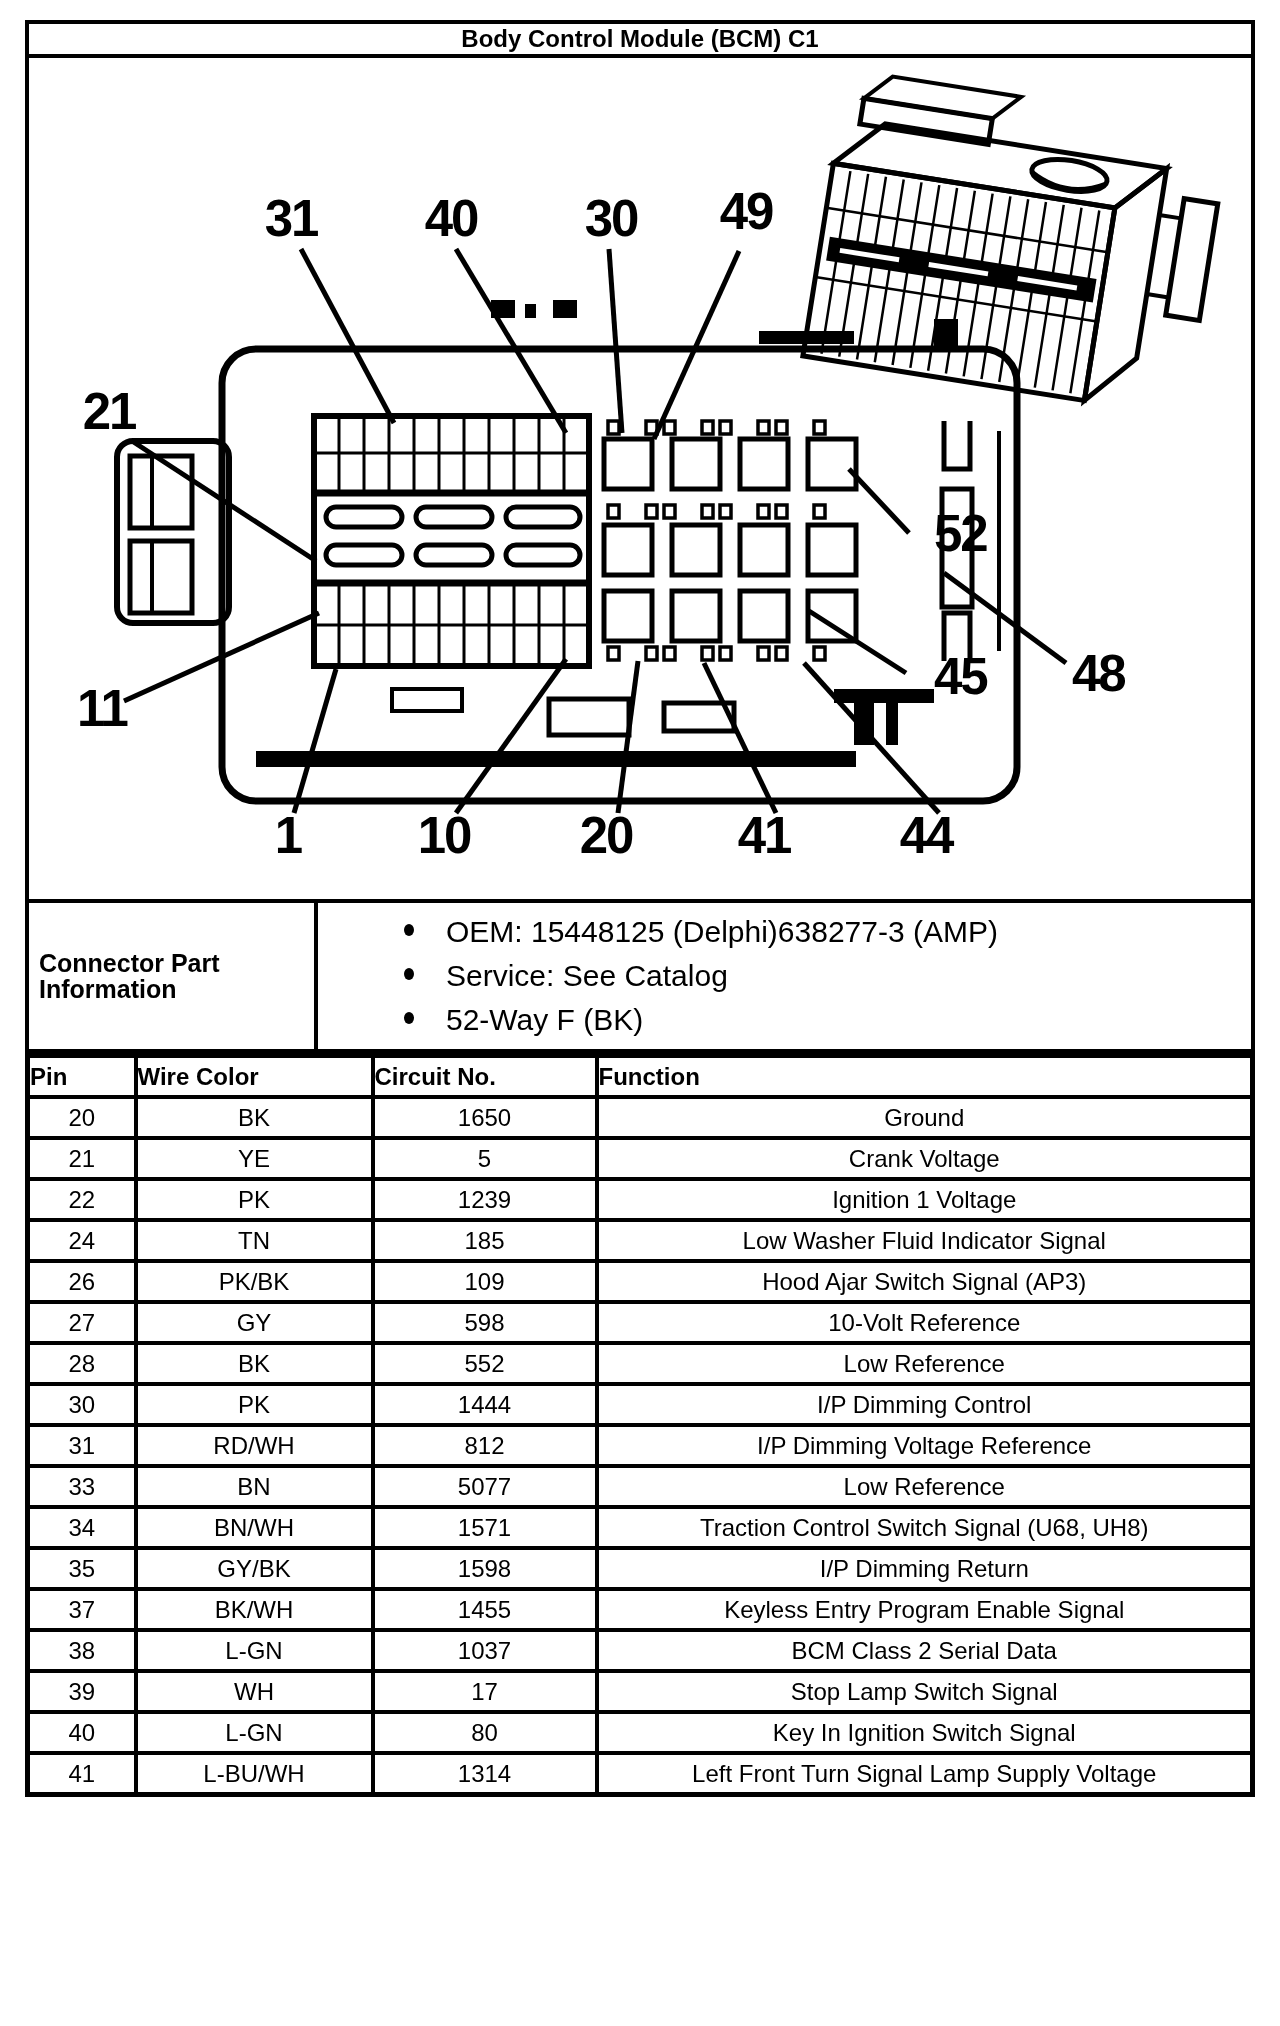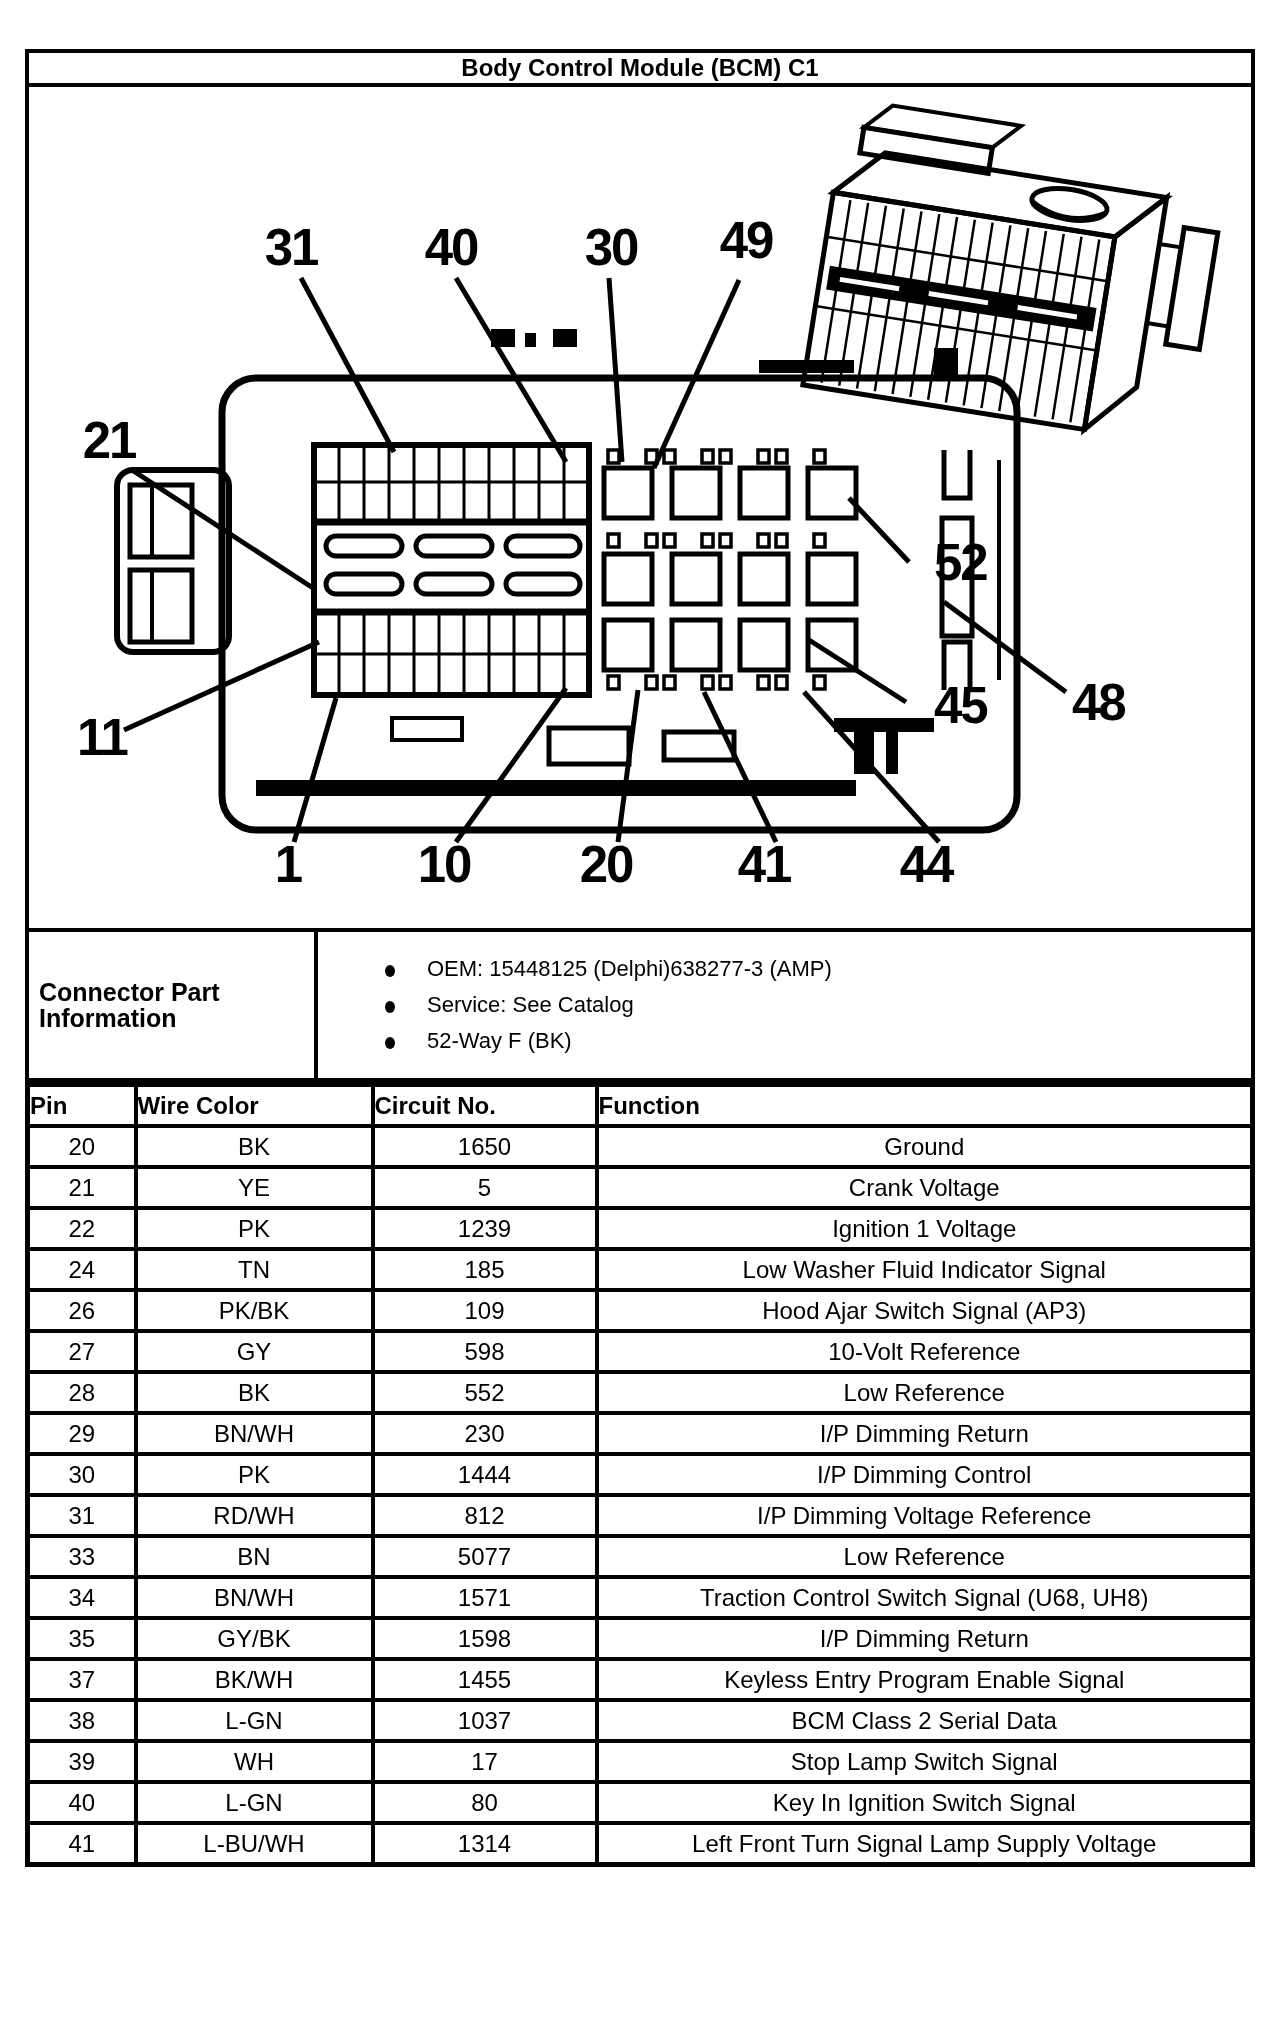--- a/index.html
+++ b/index.html
@@ -1,17 +1,17 @@
 <!DOCTYPE html>
 <html><head>
 <meta charset="utf-8">
 <style>
   html,body{margin:0;padding:0;background:#fff;color:#000;}
   body{width:1280px;font-family:"Liberation Sans",sans-serif;}
-  .page{padding:20px 25px 24px 25px;box-sizing:border-box;width:1280px;margin-top:29px;}
+  .page{padding:20px 25px 24px 25px;box-sizing:border-box;width:1280px;}
 
   .title-bar{
     border:4px solid #000;height:38px;box-sizing:border-box;
     display:flex;align-items:center;justify-content:center;
     font-size:24px;font-weight:bold;letter-spacing:0px;
   }
   .diagram-panel{
     border:4px solid #000;border-top:none;height:845px;box-sizing:border-box;
     position:relative;overflow:hidden;
   }
@@ -19,21 +19,21 @@
 
   .info-section{
     display:flex;border:4px solid #000;border-top:none;height:150px;box-sizing:border-box;
   }
   .info-label{
     width:289px;box-sizing:border-box;border-right:4px solid #000;
     display:flex;align-items:center;padding-left:10px;
     font-size:25px;font-weight:bold;line-height:1.05;
   }
   .info-bullets{flex:1;display:flex;align-items:center;}
-  .info-bullets ul{margin:0;padding:0 0 0 67px;list-style:none;font-size:22px;}
+  .info-bullets ul{margin:0;padding:0 0 0 86px;list-style:none;font-size:30px;}
   .info-bullets li{position:relative;padding-left:42px;margin:10px 0;}
   .info-bullets li::before{
     content:"";position:absolute;left:0;top:9px;width:10px;height:12px;
     background:#000;border-radius:50%;
   }
 
   table.pinout{
     border-collapse:collapse;width:100%;table-layout:fixed;
     border:5px solid #000;
   }
@@ -281,26 +281,20 @@
           <td class="ctr">598</td>
           <td class="fn">10-Volt Reference</td>
         </tr>
         <tr>
           <td class="ctr">28</td>
           <td class="ctr">BK</td>
           <td class="ctr">552</td>
           <td class="fn">Low Reference</td>
         </tr>
         <tr>
-          <td class="ctr">29</td>
-          <td class="ctr">BN/WH</td>
-          <td class="ctr">230</td>
-          <td class="fn">I/P Dimming Return</td>
-        </tr>
-        <tr>
           <td class="ctr">30</td>
           <td class="ctr">PK</td>
           <td class="ctr">1444</td>
           <td class="fn">I/P Dimming Control</td>
         </tr>
         <tr>
           <td class="ctr">31</td>
           <td class="ctr">RD/WH</td>
           <td class="ctr">812</td>
           <td class="fn">I/P Dimming Voltage Reference</td>

